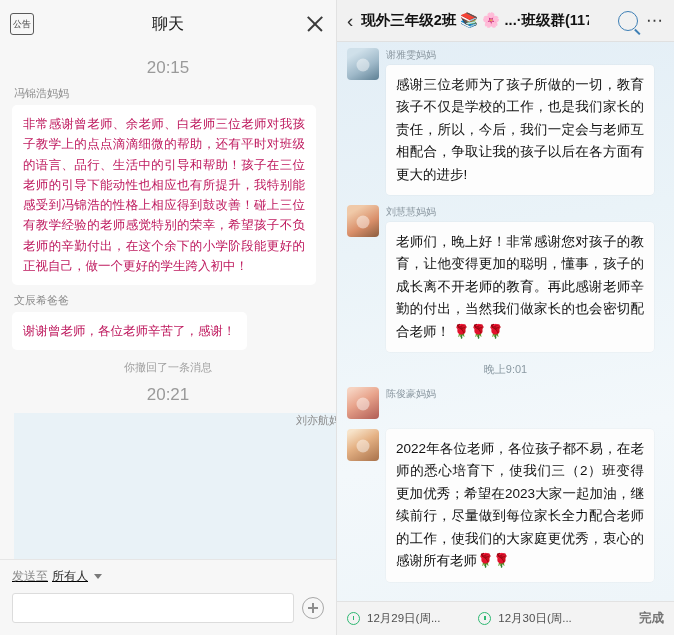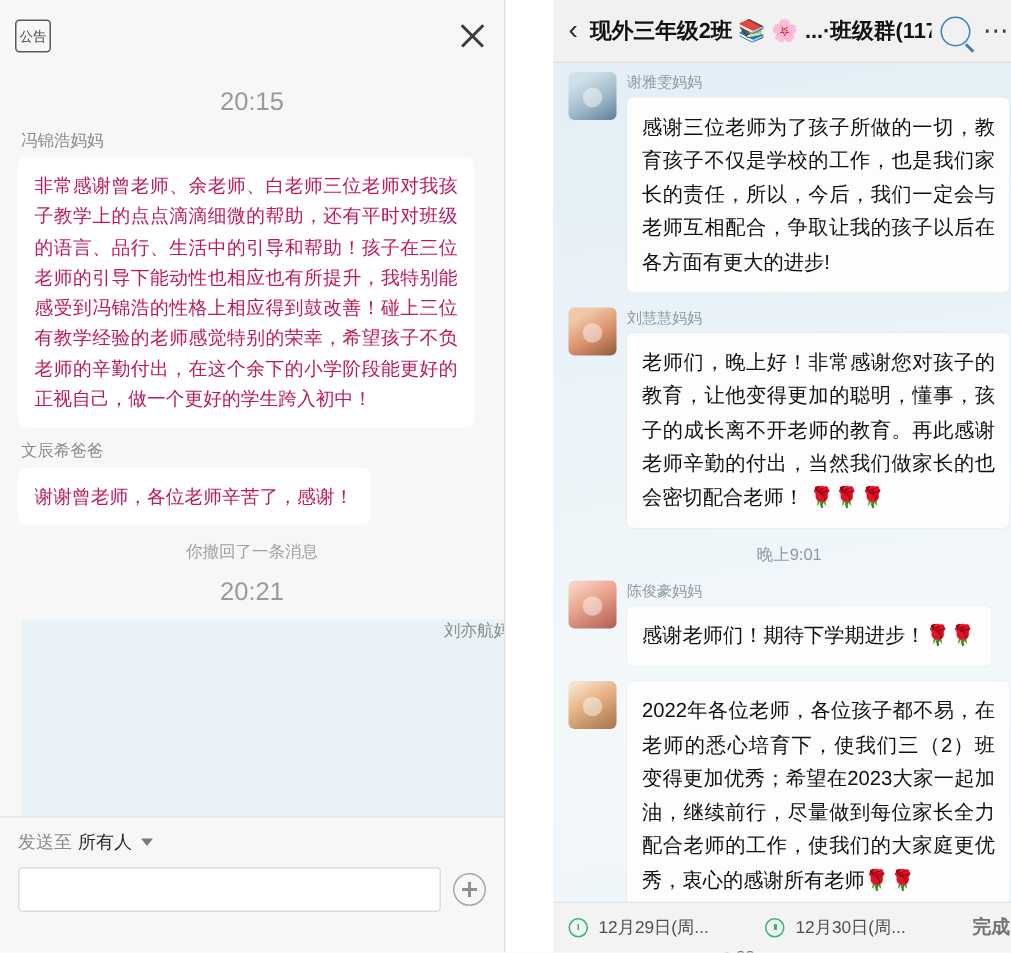--- a/index.html
+++ b/index.html
@@ -5,21 +5,21 @@
   * { box-sizing: border-box; }
   html, body {
     margin: 0; padding: 0;
     width: 674px; height: 635px;
     font-family: "Liberation Sans", sans-serif;
     background: #ffffff;
     overflow: hidden;
   }
   .app {
     display: flex;
-    width: 674px; height: 635px; gap: 32px;
+    width: 674px; height: 635px;
   }
 
   
   .left {
     width: 337px; height: 635px;
     background: #f7f7f7;
     display: flex;
     flex-direction: column;
     position: relative;
     border-right: 1px solid #e2e2e2;
@@ -107,21 +107,22 @@
   }
   .bubble.in {
     background: #ffffff;
   }
   .row-out { text-align: right; }
 
   .left-footer {
     flex: 0 0 auto;
     background: #f7f7f7;
     border-top: 1px solid #e6e6e6;
-    padding: 8px 12px 27px;
+    padding: 8px 12px 12px;
+    text-decoration: underline;
   }
   .send-to {
     font-size: 12px;
     color: #6e6e6e;
     margin-bottom: 8px;
     display: flex;
     align-items: center;
     gap: 4px;
   }
   .send-to .label { color: #8a8a8a; }
@@ -325,20 +326,21 @@
 </style>
 </head>
 <body>
 
 <div class="app">
 
   <div class="left">
 
     <div class="left-header">
       <div class="sq-icon">公告</div>
+      <div class="left-title">聊天</div>
       <div class="close-x"></div>
     </div>
 
     <div class="left-body">
 
       <div class="ts">20:15</div>
 
       <div>
         <div class="sender">冯锦浩妈妈</div>
         <div class="bubble in">非常感谢曾老师、余老师、白老师三位老师对我孩子教学上的点点滴滴细微的帮助，还有平时对班级的语言、品行、生活中的引导和帮助！孩子在三位老师的引导下能动性也相应也有所提升，我特别能感受到冯锦浩的性格上相应得到鼓改善！碰上三位有教学经验的老师感觉特别的荣幸，希望孩子不负老师的辛勤付出，在这个余下的小学阶段能更好的正视自己，做一个更好的学生跨入初中！</div>
@@ -399,21 +401,20 @@
           <div class="rbubble">老师们，晚上好！非常感谢您对孩子的教育，让他变得更加的聪明，懂事，孩子的成长离不开老师的教育。再此感谢老师辛勤的付出，当然我们做家长的也会密切配合老师！ 🌹🌹🌹</div>
         </div>
       </div>
 
       <div class="r-ts">晚上9:01</div>
 
       <div class="msg">
         <div class="avatar av-c"></div>
         <div class="msg-col">
           <div class="name">陈俊豪妈妈</div>
-          <div class="rbubble">感谢老师们！期待下学期进步！🌹🌹</div>
         </div>
       </div>
 
       <div class="msg">
         <div class="avatar av-d"></div>
         <div class="msg-col">
           <div class="rbubble">2022年各位老师，各位孩子都不易，在老师的悉心培育下，使我们三（2）班变得更加优秀；希望在2023大家一起加油，继续前行，尽量做到每位家长全力配合老师的工作，使我们的大家庭更优秀，衷心的感谢所有老师🌹🌹</div>
         </div>
       </div>
 

